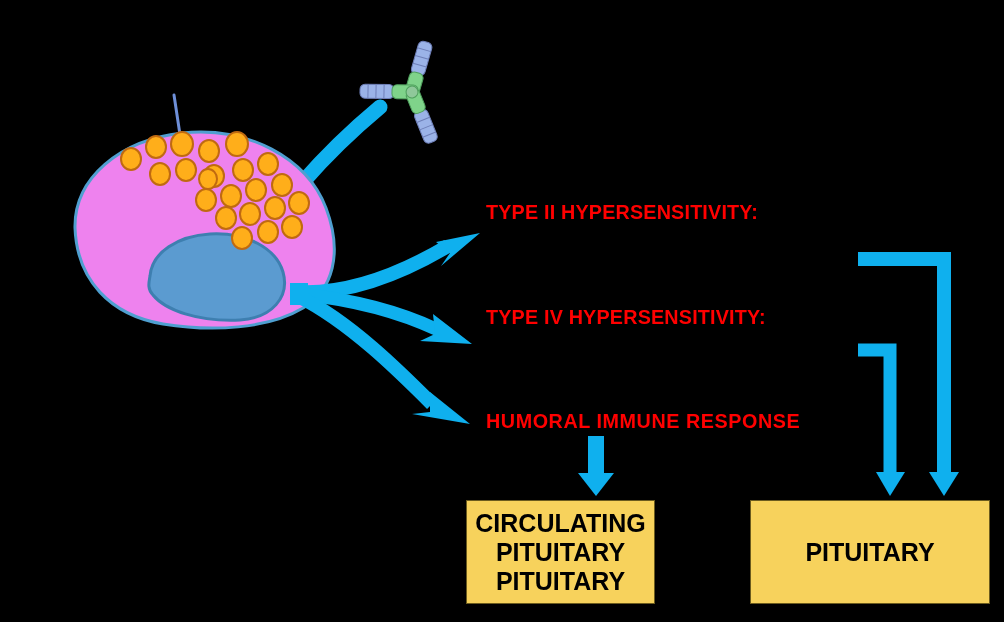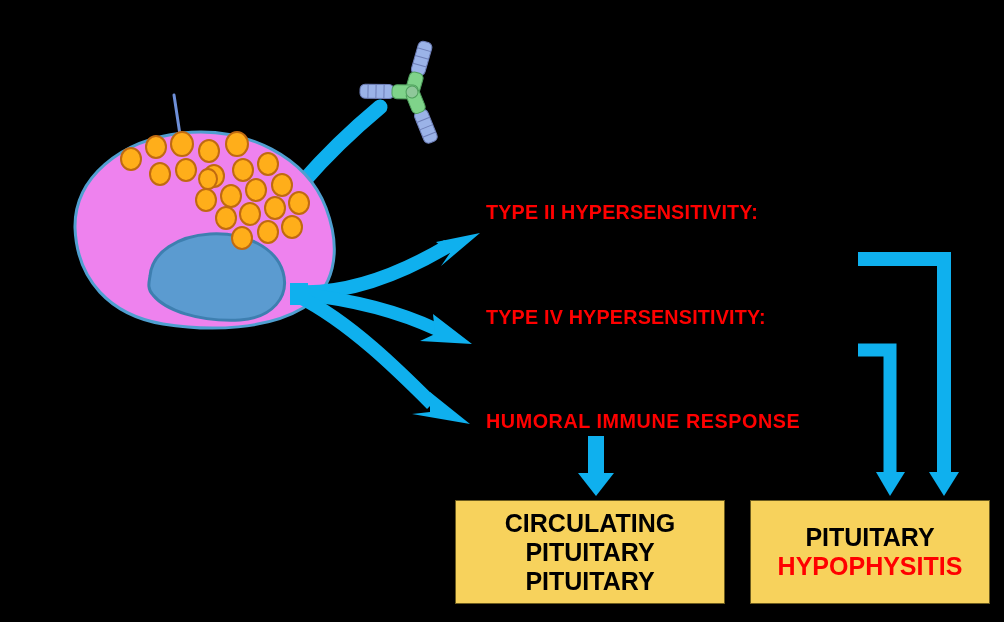--- a/index.html
+++ b/index.html
@@ -47,21 +47,21 @@
     align-items: center;
     justify-content: center;
     text-align: center;
     line-height: 1.16;
     font-family: "Liberation Sans", sans-serif;
     font-weight: bold;
     font-size: 25px;
     color: #000000;
   }
   #box-antibodies {
-    left: 455px; top: 500px; width: 270px; height: 104px;
+    left: 466px; top: 500px; width: 189px; height: 104px;
   }
   #box-cytotoxicity {
     left: 750px; top: 500px; width: 240px; height: 104px;
   }
   .box-line { display: block; }
   .box-line-red { color: #FF0000; }
 </style>
 </head>
 <body>
 
@@ -181,16 +181,15 @@
   <div class="proc-label" id="label-humoral">HUMORAL  IMMUNE RESPONSE</div>
 
   <div class="outcome-box" id="box-antibodies">
     <span class="box-line">CIRCULATING</span>
     <span class="box-line">PITUITARY</span>
     <span class="box-line">PITUITARY</span>
   </div>
 
   <div class="outcome-box" id="box-cytotoxicity">
     <span class="box-line">PITUITARY</span>
-    <span class="box-line box-line-red">HYPOPHYSITIS</span>
   </div>
 
 </div>
 
 </body></html>

